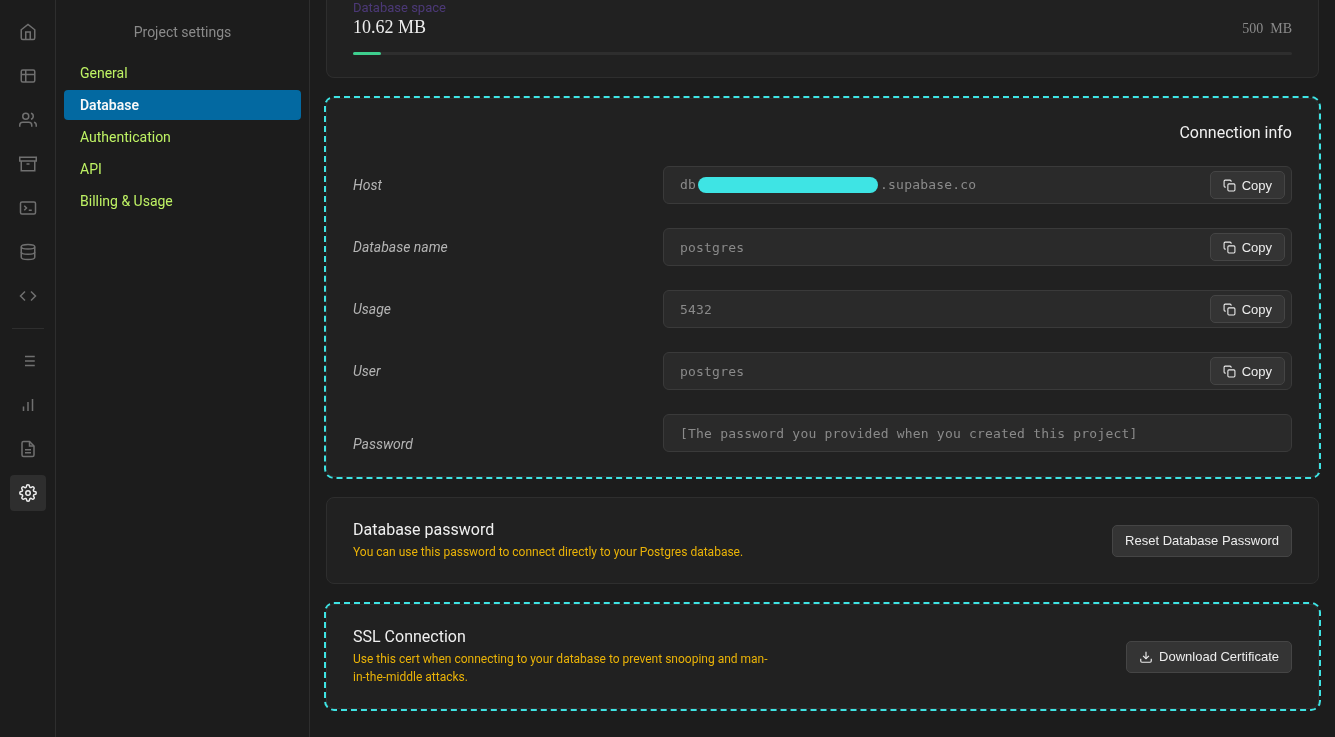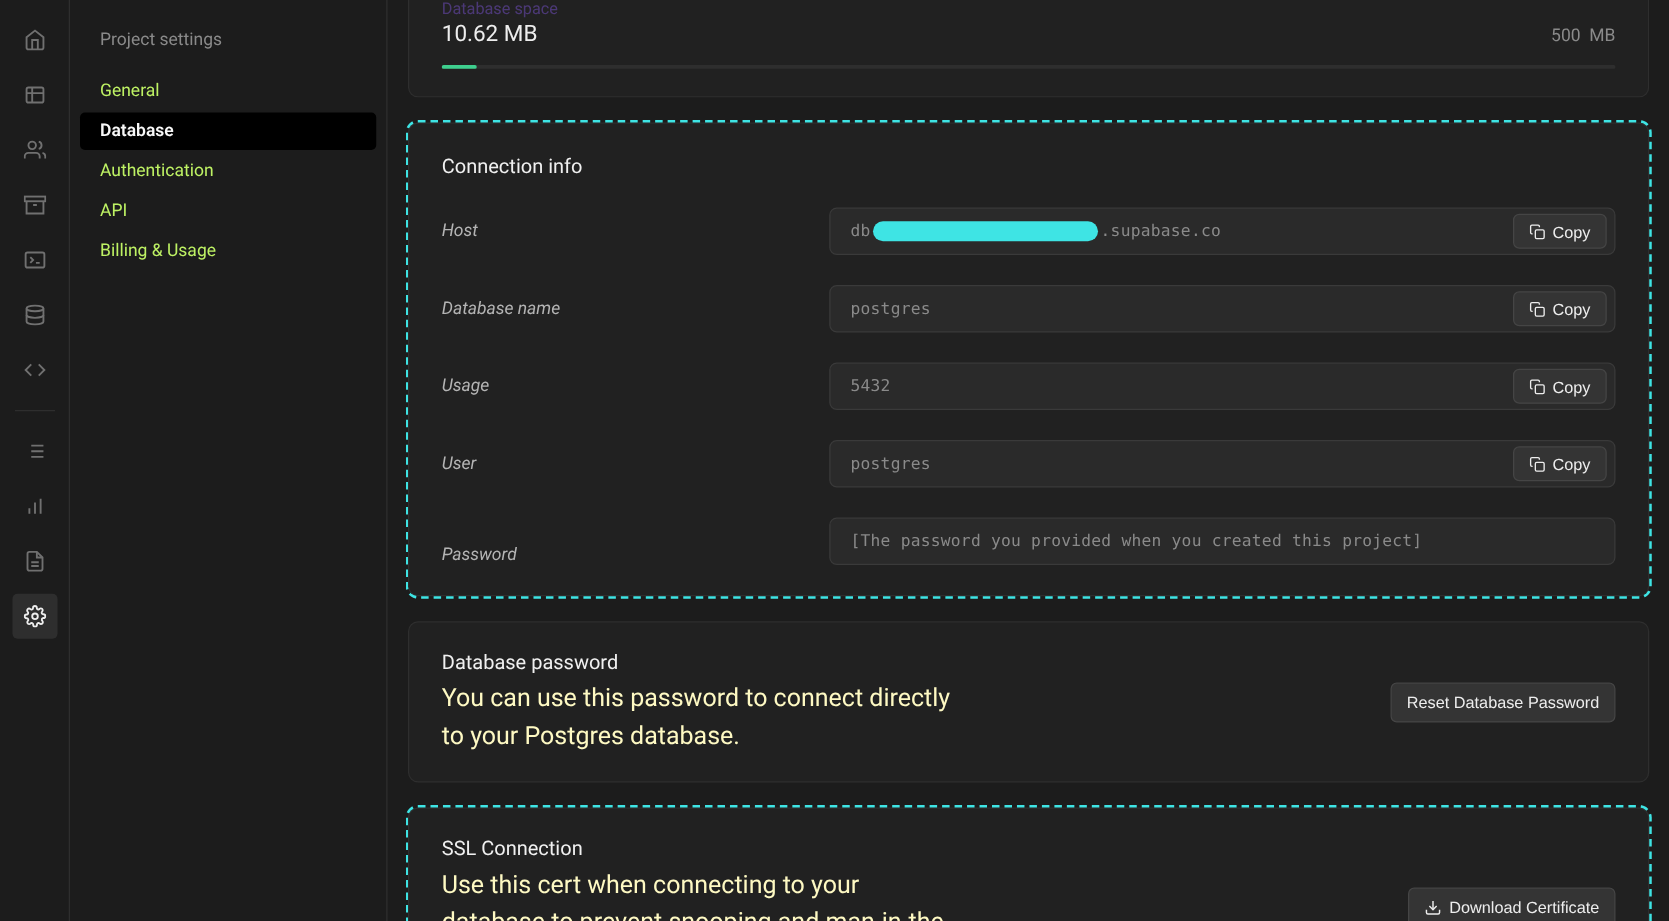--- a/index.html
+++ b/index.html
@@ -46,31 +46,32 @@
   .sidebar {
     width: 254px;
     background: #1c1c1c;
     border-right: 1px solid #2e2e2e;
     padding: 10px 8px;
   }
   .sidebar-header {
     color: #8a8a8a;
     font-size: 14px;
     padding: 14px 16px 18px 16px;
+    text-align: center;
   }
   .sidebar-item {
     color: #bef264;
     font-size: 14px;
     padding: 7px 16px;
     border-radius: 4px;
     cursor: pointer;
     margin-bottom: 2px;
   }
   .sidebar-item.active {
-    background: #000000;
+    background: #0369a1;
     color: #f8f8f8;
     font-weight: 600;
   }
   .main {
     flex: 1;
     padding: 0 16px 20px 16px;
     overflow-y: auto;
     background: #1c1c1c;
   }
   .card {
@@ -79,48 +80,50 @@
     border-radius: 8px;
     margin-top: 20px;
     overflow: hidden;
   }
   .card.highlight {
     outline: 2px dashed #3ee4e4;
     outline-offset: 0px;
   }
   .card-inner {
     padding: 24px 26px;
+    text-align: right;
   }
   .card-title {
     font-size: 16px;
     color: #f0f0f0;
     margin-bottom: 4px;
   }
   .card-desc {
-    color: #fef9c3;
-    font-size: 20px;
+    color: #eab308;
+    font-size: 12px;
     line-height: 1.5;
     max-width: 420px;
   }
   .usage-section {
     background: #212121;
     border: 1px solid #2e2e2e;
     border-radius: 8px;
     padding: 0 26px 22px 26px;
   }
   .usage-label {
     color: #8b5cf6;
     font-size: 13px;
     opacity: 0.4;
   }
   .usage-row {
     display: flex;
     justify-content: space-between;
     align-items: baseline;
     margin-top: 2px;
+    font-family: Liberation Serif, serif;
   }
   .usage-value {
     color: #ededed;
     font-size: 18px;
   }
   .usage-limit {
     color: #8a8a8a;
     font-size: 14px;
   }
   .progress {

